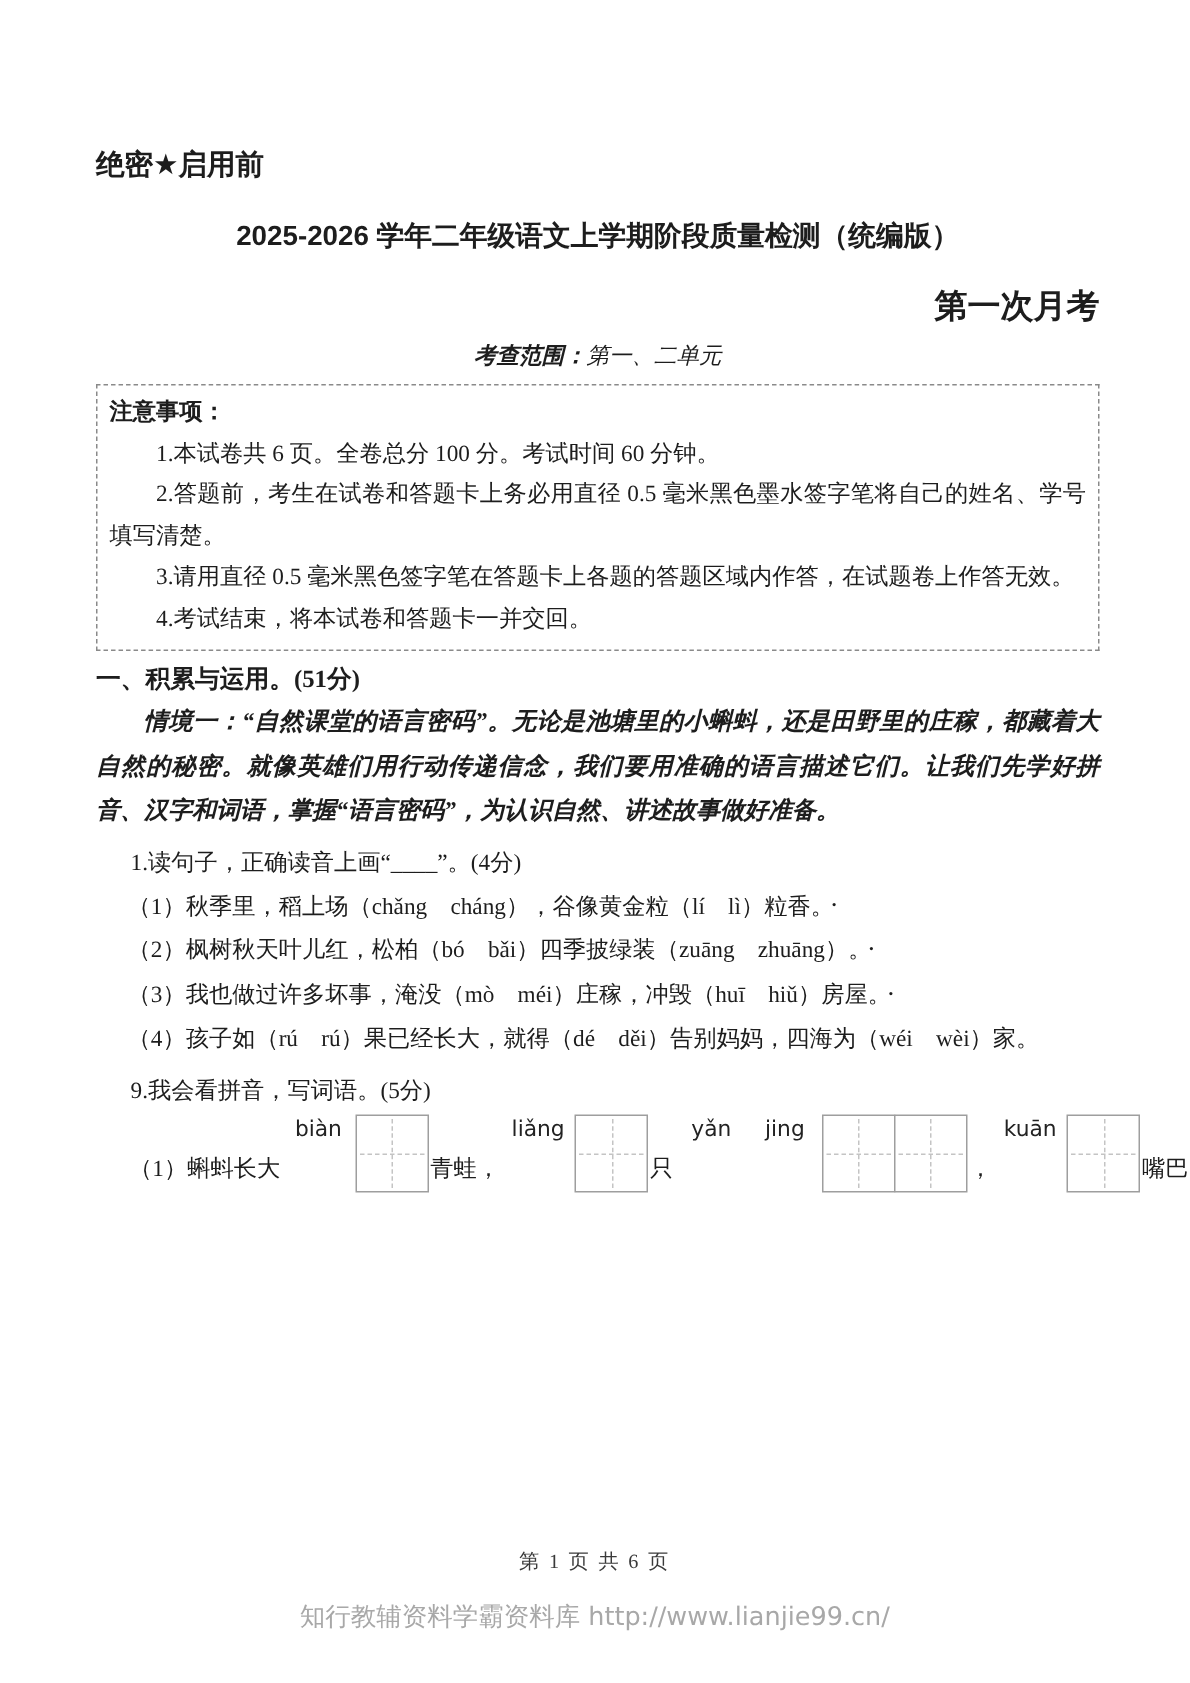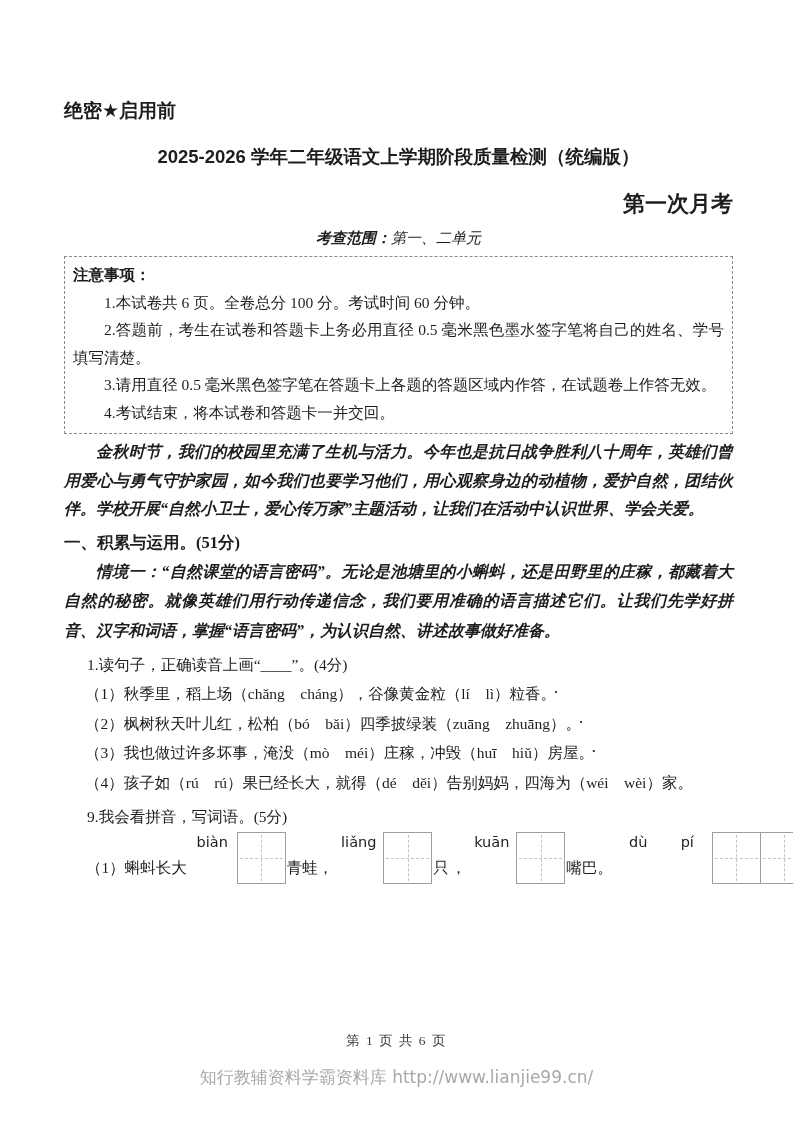--- a/index.html
+++ b/index.html
@@ -121,21 +121,20 @@
     </div>
 
     <div class="notice">
       <p class="heading">注意事项：</p>
       <p>1.本试卷共 6 页。全卷总分 100 分。考试时间 60 分钟。</p>
       <p>2.答题前，考生在试卷和答题卡上务必用直径 0.5 毫米黑色墨水签字笔将自己的姓名、学号填写清楚。</p>
       <p>3.请用直径 0.5 毫米黑色签字笔在答题卡上各题的答题区域内作答，在试题卷上作答无效。</p>
       <p>4.考试结束，将本试卷和答题卡一并交回。</p>
     </div>
 
-    <p class="para">金秋时节，我们的校园里充满了生机与活力。今年也是抗日战争胜利八十周年，英雄们曾用爱心与勇气守护家园，如今我们也要学习他们，用心观察身边的动植物，爱护自然，团结伙伴。学校开展“自然小卫士，爱心传万家”主题活动，让我们在活动中认识世界、学会关爱。</p>
 
     <div class="sec-heading">一、积累与运用。(51分)</div>
 
     <p class="para scenario">情境一：“自然课堂的语言密码”。无论是池塘里的小蝌蚪，还是田野里的庄稼，都藏着大自然的秘密。就像英雄们用行动传递信念，我们要用准确的语言描述它们。让我们先学好拼音、汉字和词语，掌握“语言密码”，为认识自然、讲述故事做好准备。</p>
 
     <p class="q-stem">1.读句子，正确读音上画“____”。(4分)</p>
 
     <p class="q1-item"><span>（1）秋季里，稻上</span><span class="dotu">场</span><span>（chǎng　cháng），谷像黄金</span><span class="dotu">粒</span><span>（lí　lì）粒香。</span><span class="dotu"></span><span></span></p>
 
     <p class="q1-item"><span>（2）枫树秋天叶儿红，松</span><span class="dotu">柏</span><span>（bó　bǎi）四季披绿</span><span class="dotu">装</span><span>（zuāng　zhuāng）。</span><span class="dotu"></span><span></span></p>
@@ -162,20 +161,30 @@
       <div class="pybox">
         <div class="pylabels">
             <span class="pylabel">liǎng</span>
           </div>
         <div class="cells">
             <span class="cell"></span>
           </div>
       </div>
       <span class="txt">只</span>
 
+      <div class="pybox">
+        <div class="pylabels">
+          <span class="pylabel">yǎn</span>
+          <span class="pylabel">jing</span>
+        </div>
+        <div class="cells">
+            <span class="cell"></span>
+            <span class="cell"></span>
+          </div>
+      </div>
       <span class="txt">，</span>
 
       <div class="pybox">
         <div class="pylabels">
             <span class="pylabel">kuān</span>
           </div>
         <div class="cells">
             <span class="cell"></span>
           </div>
       </div>

